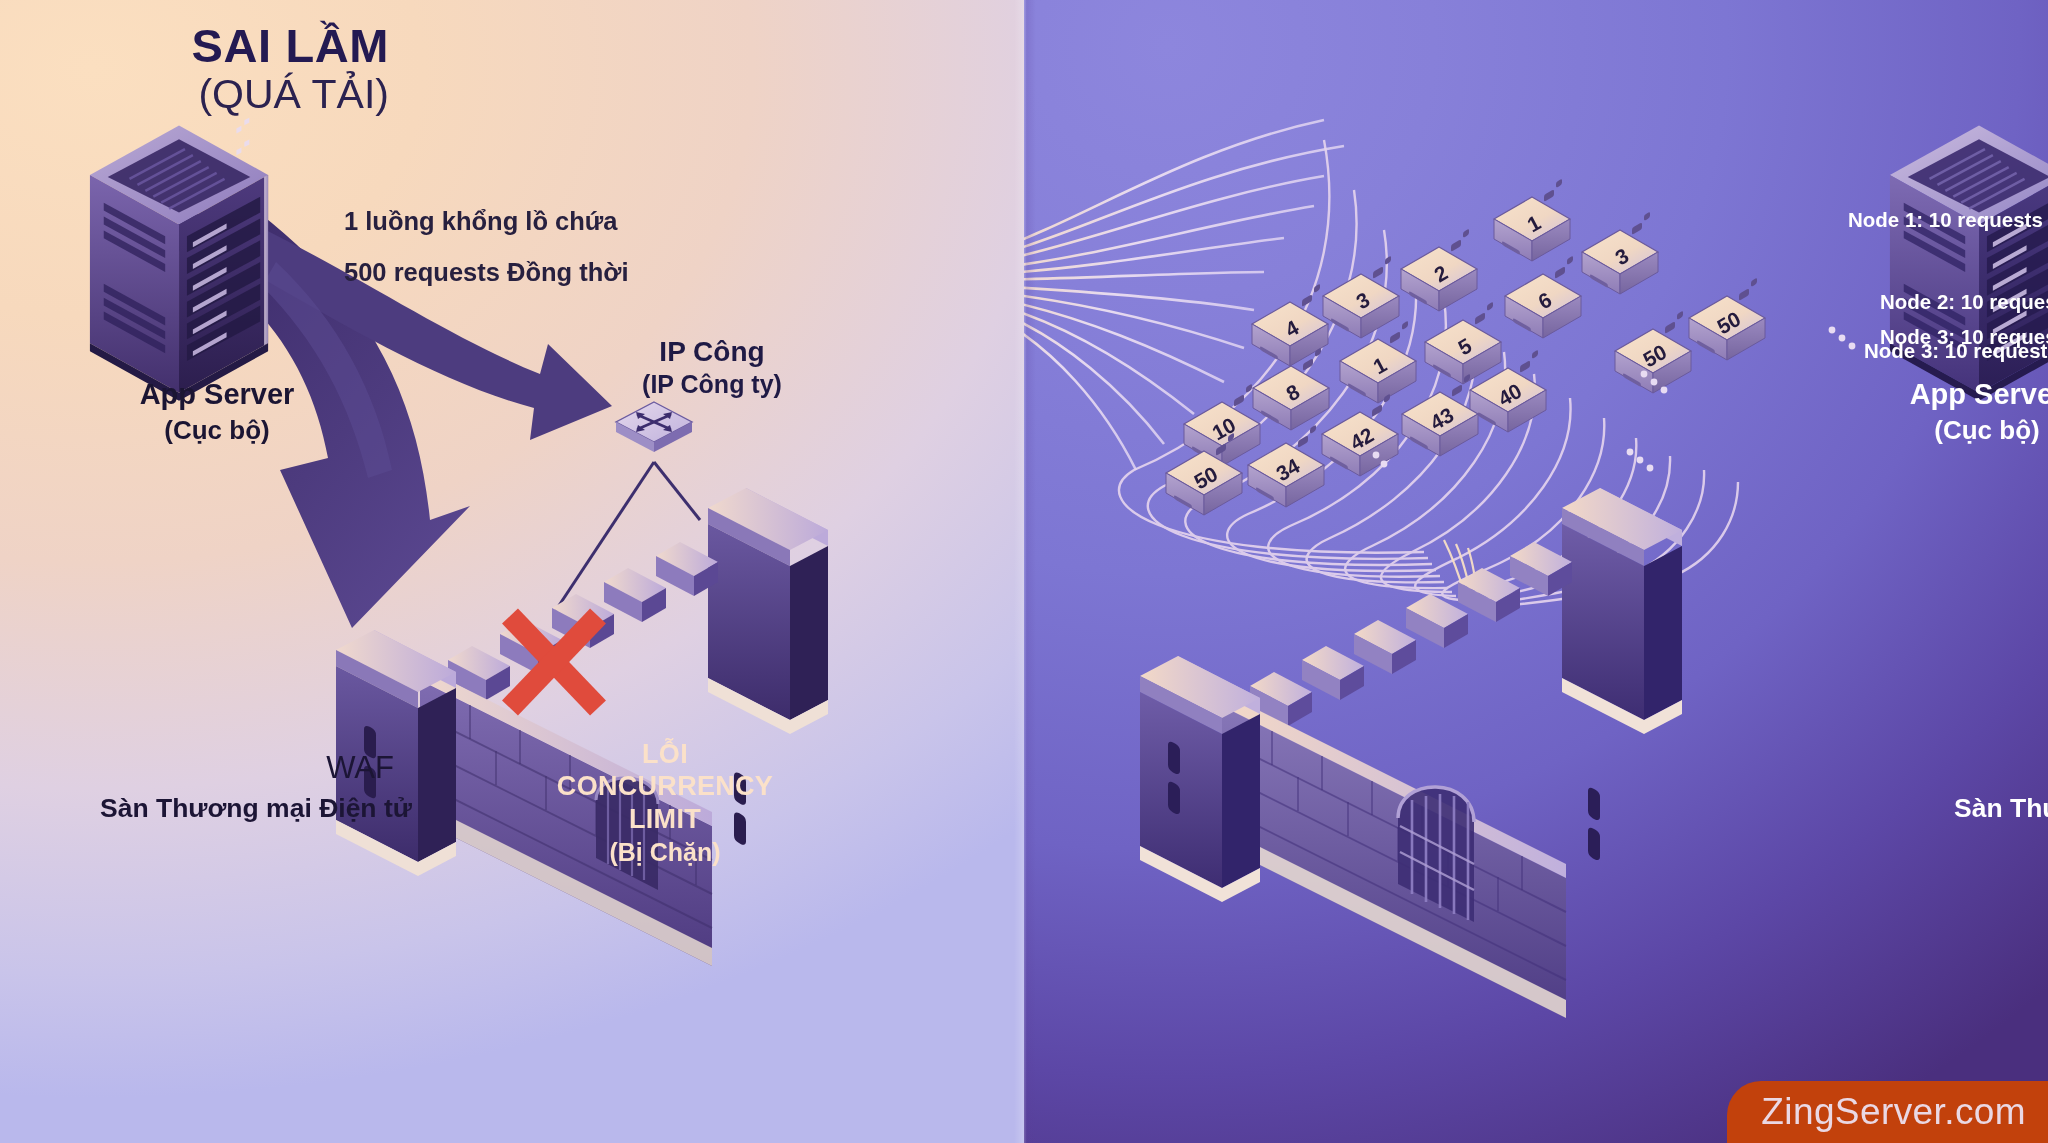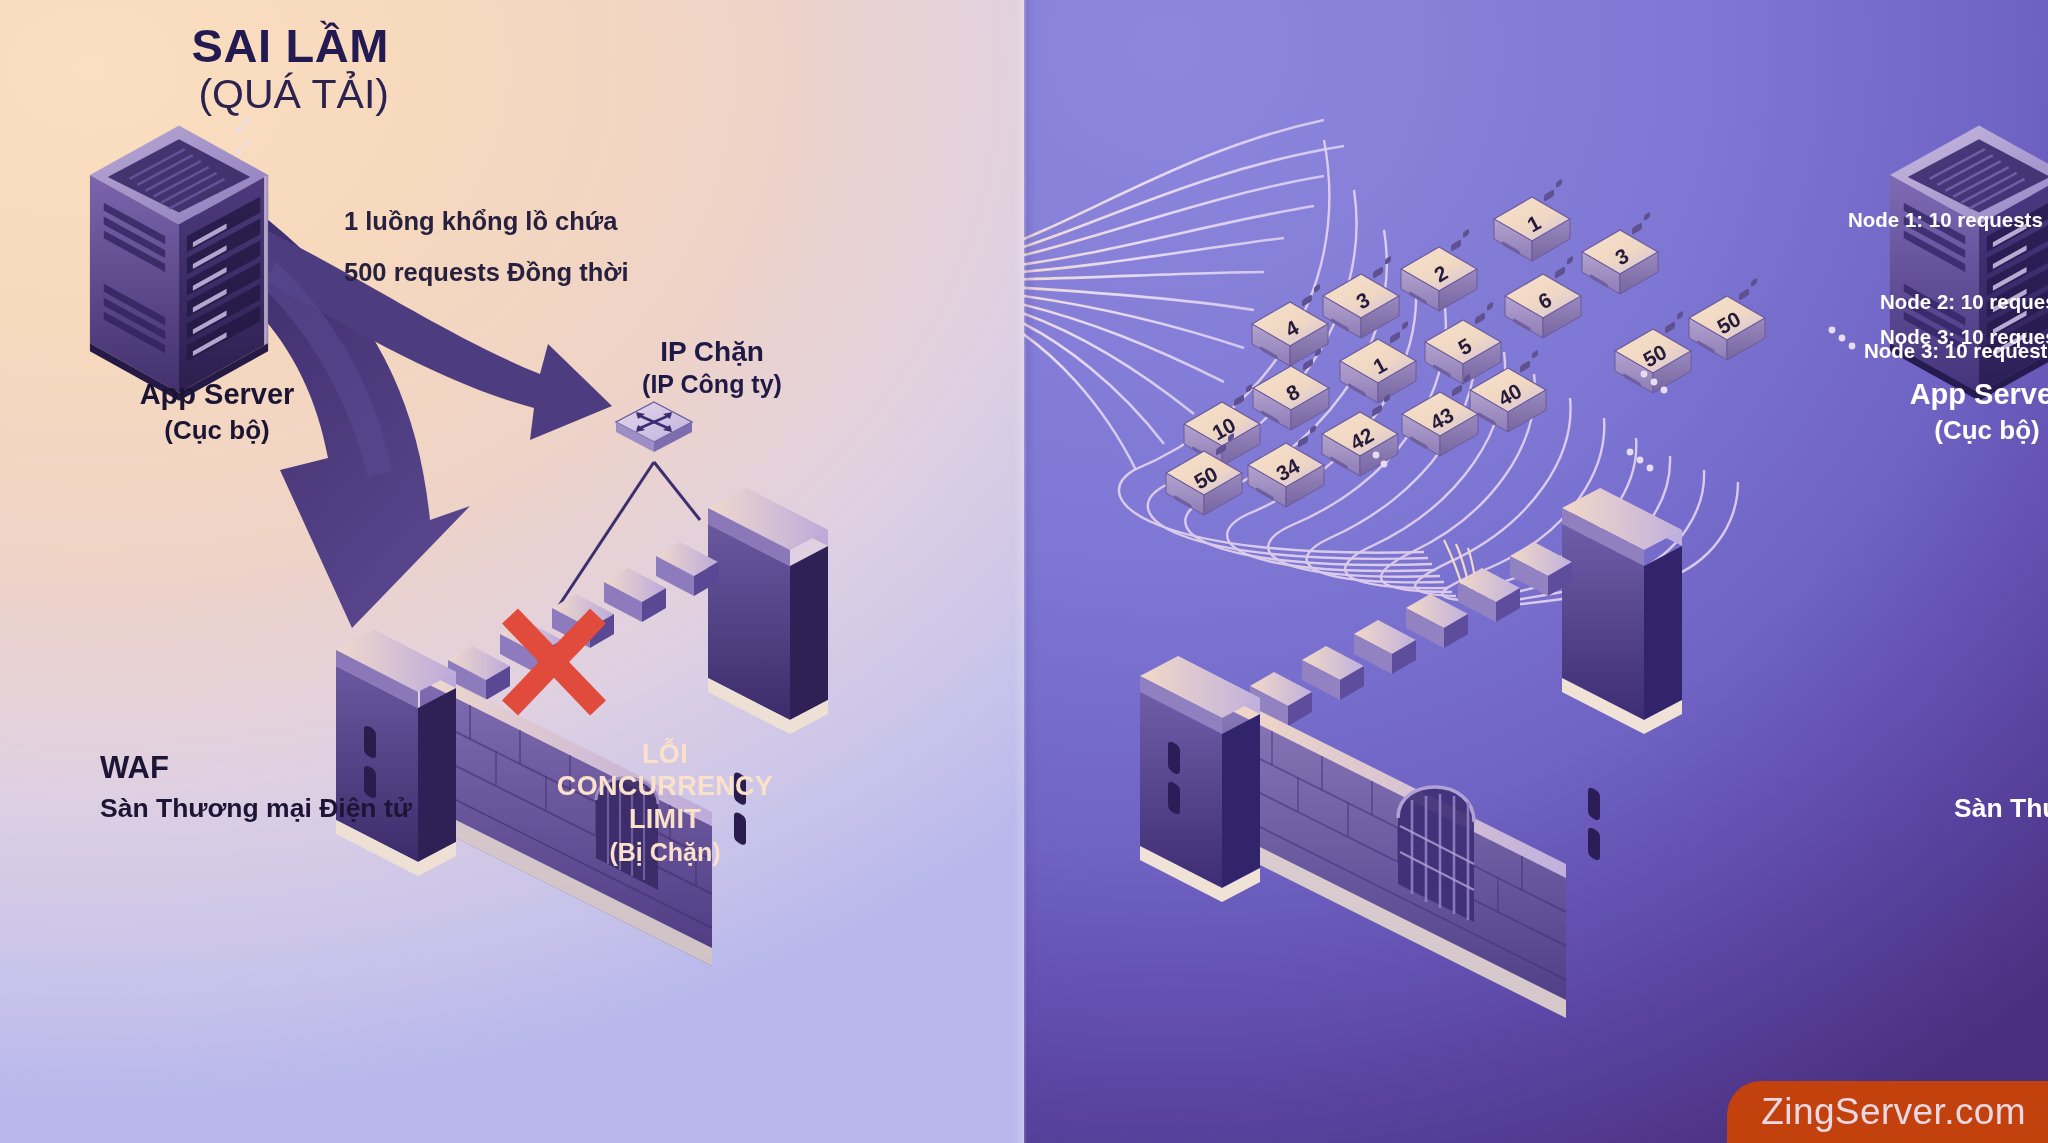--- a/index.html
+++ b/index.html
@@ -45,21 +45,21 @@
 
   #appserver-left { left:92px; top:378px; width:250px; text-align:center; color:#1b1533; }
   #appserver-left .l1 { font-size:29px; font-weight:bold; }
   #appserver-left .l2 { font-size:26px; font-weight:600; margin-top:3px; }
 
   #appserver-right { left:838px; top:378px; width:250px; text-align:center; color:#ffffff; }
   #appserver-right .l1 { font-size:29px; font-weight:bold; }
   #appserver-right .l2 { font-size:26px; font-weight:600; margin-top:3px; }
 
   #waf-left { left:100px; top:750px; width:560px; color:#1c1535; }
-  #waf-left .l1 { font-size:31px; font-weight:bold; text-align:left; padding-right:40px; }
+  #waf-left .l1 { font-size:31px; font-weight:normal; text-align:center; padding-right:40px; }
   #waf-left .l2 { font-size:26.5px; font-weight:600; margin-top:7px; text-align:left; }
 
   #waf-right { left:930px; top:750px; width:560px; color:#ffffff; }
   #waf-right .l1 { font-size:31px; font-weight:bold; text-align:right; padding-right:48px; }
   #waf-right .l2 { font-size:26.5px; font-weight:600; margin-top:7px; text-align:left; }
 
   #error-msg { left:535px; top:738px; width:260px; text-align:center; color:#fbe1c9; line-height:1.2; }
   #error-msg .l1, #error-msg .l2 { font-size:27px; font-weight:600; letter-spacing:.3px; }
   #error-msg .l3 { font-size:25px; font-weight:600; margin-top:2px; }
 
@@ -345,21 +345,21 @@
       <span class="title-main">SAI LẦM</span>
       <span class="title-sub">(QUÁ TẢI)</span>
     </div>
 
     <div class="lbl" id="flow-note">
       <span class="l1">1 luồng khổng lồ chứa</span>
       <span class="l2">500 requests Đồng thời</span>
     </div>
 
     <div class="lbl" id="ip-static">
-      <span class="l1">IP Chặn</span>
+      <span class="l1">IP Công</span>
       <span class="l2">(IP Công ty)</span>
     </div>
 
     <div class="lbl" id="appserver-left">
       <span class="l1">App Server</span>
       <span class="l2">(Cục bộ)</span>
     </div>
 
     <div class="lbl" id="waf-left">
       <span class="l1">WAF</span>

